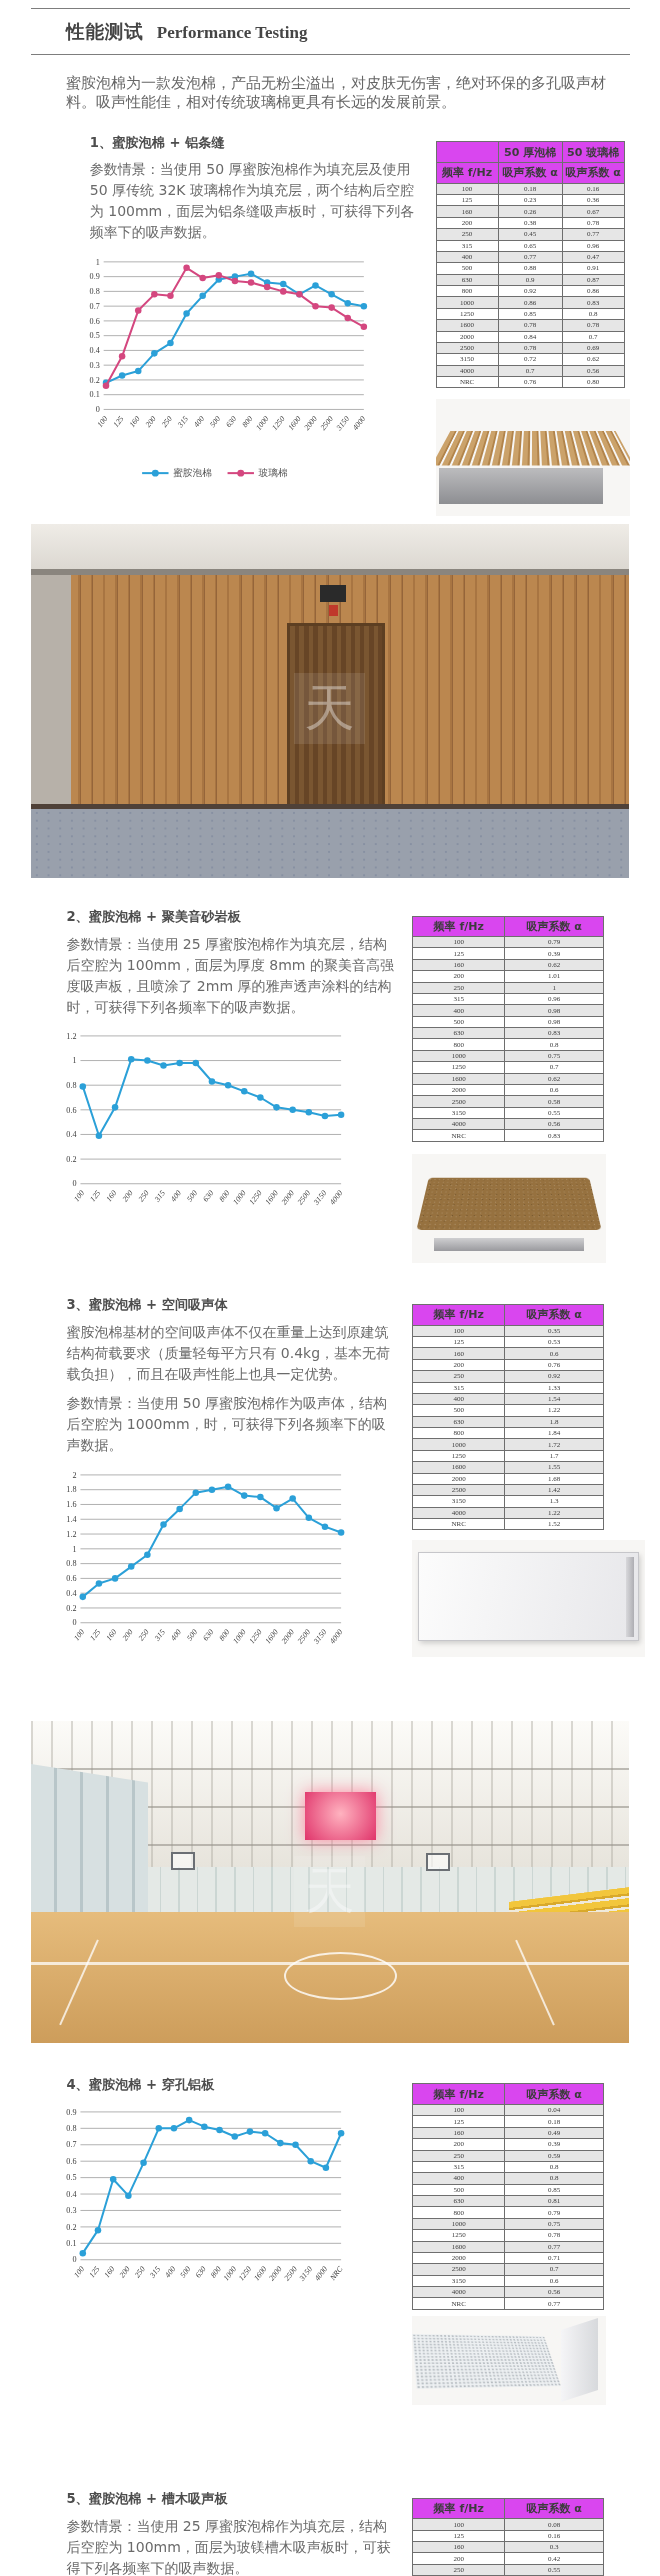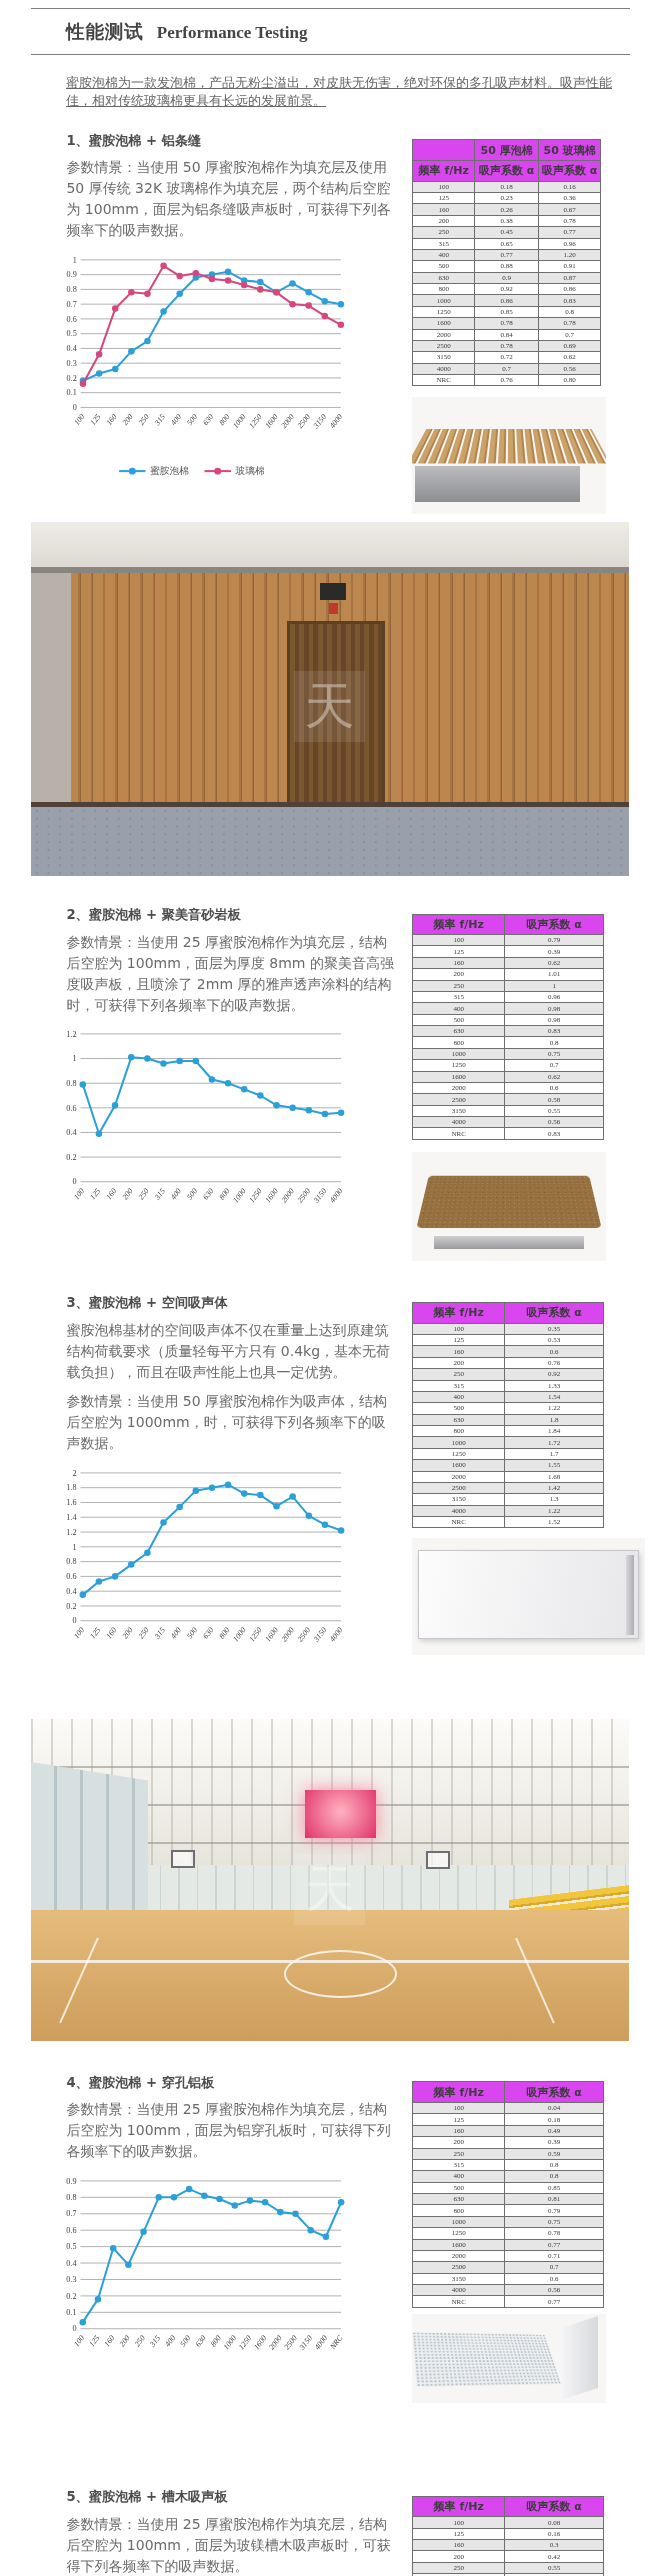--- a/index.html
+++ b/index.html
@@ -2,21 +2,21 @@
 <html style="font-size:12.4px"><head>
 <meta charset="utf-8">
 <style>
   html,body{margin:0;padding:0;background:#fff;}
   body{width:661px;height:2576px;overflow:hidden;font-family:"DejaVu Sans","Liberation Sans",sans-serif;color:#666;}
   .rule{border:none;border-top:1.6px solid #7d7d7d;margin:0 31px;}
   .rule.top{margin-top:7.8px;}
   .hdr{padding-left:66px;margin-top:10px;margin-bottom:9.3px;}
   .hdr .zh{font-size:18.6px;font-weight:bold;color:#454545;letter-spacing:0.8px;text-align:center;}
   .hdr .en{font-size:17px;font-weight:bold;color:#454545;font-family:"Liberation Serif",serif;margin-left:9.3px;}
-  .intro{margin:18.6px 31px 0 66px;font-size:13px;color:#666;text-decoration:underline;}
+  .intro{margin:18.6px 31px 0 66px;font-size:15px;color:#666;}
   .sec{display:flex;padding-left:47px;}
   .sec-left{width:359px;}
   .sec-right{width:202px;margin-left:6.2px;padding-top:7.8px;}
   .sec h2{margin:0 0 0 19.4px;font-size:13.2px;font-weight:bold;color:#4d4d4d;}
   .sec p{margin:7.8px 0 0 19.4px;width:330px;font-size:14px;line-height:21px;color:#6a6a6a;}
   .chartbox{margin-top:7.8px;}
   .dtable{border-collapse:collapse;table-layout:fixed;}
   .dtable th,.dtable td{border:0.8px solid #6e6e6e;text-align:center;overflow:hidden;}
   .dtable th{font-size:11px;font-weight:bold;color:#3c3c3c;padding:2.3px 1.6px;background:#d946ef;}
   .dtable td{font-size:7px;font-family:"Liberation Serif",serif;color:#3c3c3c;padding:1.2px 1.6px;}
@@ -66,21 +66,21 @@
     background-size:4.7px 4.7px,7px 7px;}
   .pi2-edge{position:absolute;left:22px;right:22px;bottom:12.4px;height:12.4px;background:linear-gradient(#cfcfd1,#9a9a9e);}
   .pi3-panel{position:absolute;left:6.2px;right:6.2px;top:12.4px;bottom:15.5px;border:0.8px solid #c6c6ca;
     background:linear-gradient(100deg,#fcfcfc,#e7e7ea);box-shadow:2.3px 3.1px 5.4px rgba(0,0,0,.18);}
   .pi3-frame{position:absolute;right:11px;top:17px;bottom:20px;width:7.8px;background:linear-gradient(90deg,#d8d8db,#aeaeb3);}
   .pi4-perf{position:absolute;left:3.1px;right:48px;top:11px;bottom:12.4px;transform:perspective(404px) rotateY(16deg) rotateX(38deg);
     background-color:#edf0f2;background-image:radial-gradient(#b6bcc1 0.7px,transparent 0.8px);background-size:3.9px 3.9px;}
   .pi4-bar{position:absolute;right:7.8px;top:7.8px;bottom:9.3px;width:37px;transform:skewY(-18deg);
     background:linear-gradient(90deg,#f5f5f7,#d7d9dc);}
   
-  #sec1{margin-top:22px;}
+  #sec1{margin-top:22px;justify-content:center;}
   #photo-hall{margin-top:7.8px;}
   #sec2{margin-top:29.5px;}
   #sec3{margin-top:33px;}
   #photo-gym{margin-top:47px;}
   #sec4{margin-top:33px;}
   #sec5{margin-top:85px;}
 </style>
 </head>
 <body>
 
@@ -227,21 +227,21 @@
             <td>0.77</td>
           </tr>
           <tr class="even">
             <td>315</td>
             <td>0.65</td>
             <td>0.96</td>
           </tr>
           <tr class="odd">
             <td>400</td>
             <td>0.77</td>
-            <td>1.20</td>
+            <td>0.47</td>
           </tr>
           <tr class="even">
             <td>500</td>
             <td>0.88</td>
             <td>0.91</td>
           </tr>
           <tr class="odd">
             <td>630</td>
             <td>0.9</td>
             <td>0.87</td>
@@ -637,21 +637,20 @@
   <div class="p2-line" style="bottom:14px;left:47px;width:2.3px;height:93px;transform:rotate(24deg);"></div>
   <div class="p2-line" style="bottom:14px;right:93px;width:2.3px;height:93px;transform:rotate(-24deg);"></div>
   <div class="p2-hoop" style="top:131px;left:140px;"></div>
   <div class="p2-hoop" style="top:132px;right:179px;"></div>
   <div class="wm">天</div>
 </figure>
 
 <section class="sec" id="sec4">
   <div class="sec-left">
     <h2>4、蜜胺泡棉 + 穿孔铝板</h2>
-    <p>参数情景：当使用 25 厚蜜胺泡棉作为填充层，结构后空腔为 100mm，面层为铝穿孔板时，可获得下列各频率下的吸声数据。</p>
     <div class="chartbox" id="chart-3"><svg width="305" height="207" viewBox="0 0 392 266" xmlns="http://www.w3.org/2000/svg">
           <line x1="43" y1="204" x2="378" y2="204" stroke="#9a9a9a" stroke-width="1"></line>
           <text x="38" y="207.5" text-anchor="end" font-size="10.5" fill="#3d3d3d" font-family="Liberation Serif,serif">0</text>
           <line x1="43" y1="182.88888888888889" x2="378" y2="182.88888888888889" stroke="#9a9a9a" stroke-width="1"></line>
           <text x="38" y="186.38888888888889" text-anchor="end" font-size="10.5" fill="#3d3d3d" font-family="Liberation Serif,serif">0.1</text>
           <line x1="43" y1="161.77777777777777" x2="378" y2="161.77777777777777" stroke="#9a9a9a" stroke-width="1"></line>
           <text x="38" y="165.27777777777777" text-anchor="end" font-size="10.5" fill="#3d3d3d" font-family="Liberation Serif,serif">0.2</text>
           <line x1="43" y1="140.66666666666666" x2="378" y2="140.66666666666666" stroke="#9a9a9a" stroke-width="1"></line>
           <text x="38" y="144.16666666666666" text-anchor="end" font-size="10.5" fill="#3d3d3d" font-family="Liberation Serif,serif">0.3</text>
           <line x1="43" y1="119.55555555555554" x2="378" y2="119.55555555555554" stroke="#9a9a9a" stroke-width="1"></line>

